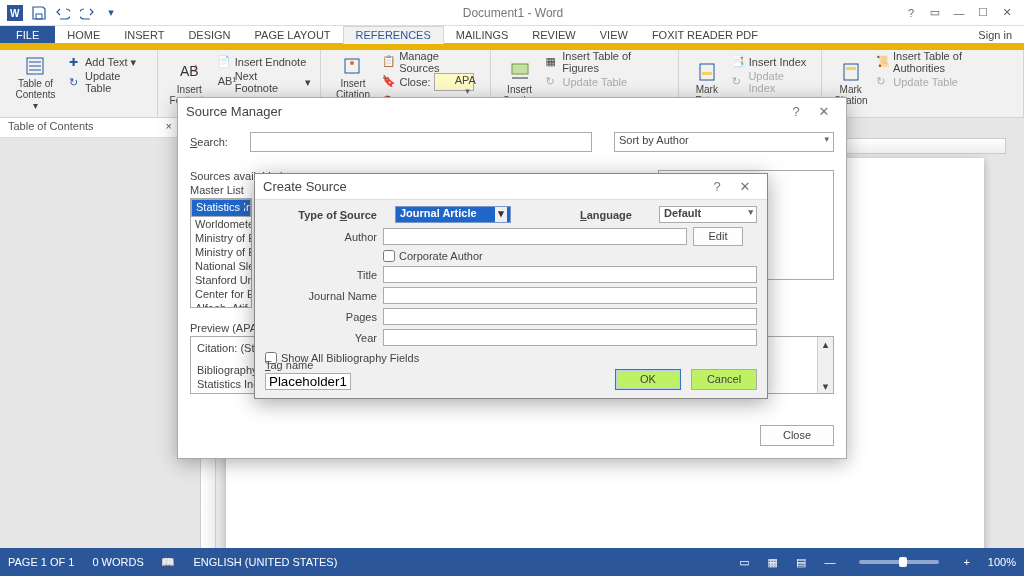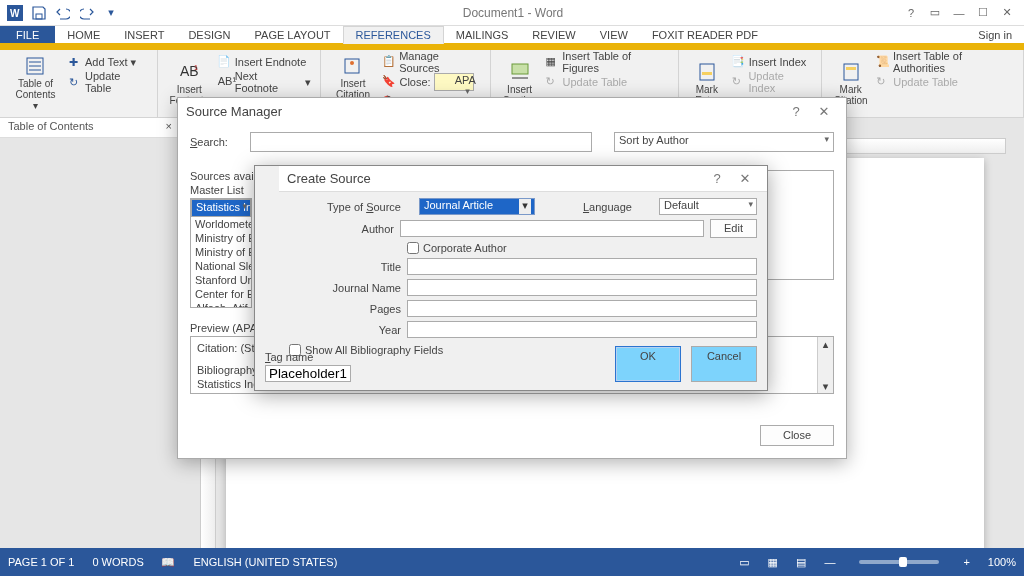--- a/index.html
+++ b/index.html
@@ -60,37 +60,37 @@
 .listbox { height: 110px; border: 1px solid #ababab; overflow: hidden; }
 .listbox .item { padding: 1px 4px; white-space: nowrap; overflow: hidden; }
 .listbox .item.sel { background: #1e66c7; color: #fff; }
 .preview-label { margin-top: 14px; }
 .preview-box { height: 58px; border: 1px solid #ababab; padding: 4px 6px; margin-top: 2px; line-height: 14px; position: relative; }
 .preview-box .scroll { position: absolute; right: 0; top: 0; bottom: 0; width: 16px; border-left: 1px solid #ccc; background: #f0f0f0; display: flex; flex-direction: column; justify-content: space-between; align-items: center; }
 .empty-box { position: absolute; left: 480px; top: 72px; width: 176px; height: 110px; border: 1px solid #ababab; background: #fff; }
 .dlg1 .close-btn { position: absolute; right: 12px; bottom: 12px; width: 74px; height: 21px; border: 1px solid #ababab; background: #fdfdfd; text-align: center; line-height: 19px; }
 
 
-.dlg2 { position: absolute; left: 254px; top: 165px; width: 514px; height: 226px; background: #f0f0f0; border: 1px solid #888; box-shadow: 0 4px 20px rgba(0,0,0,.35); padding-left: 24px; }
+.dlg2 { position: absolute; left: 254px; top: 173px; width: 514px; height: 226px; background: #f0f0f0; border: 1px solid #888; box-shadow: 0 4px 20px rgba(0,0,0,.35); }
 .dlg2 .dlg-title { background: #fff; border-bottom: 1px solid #ddd; }
 .dlg2-body { padding: 6px 10px; font-size: 11px; }
 .form-row { display: flex; align-items: center; margin-bottom: 4px; }
 .form-row .flabel { width: 118px; text-align: right; padding-right: 6px; }
 .form-row input[type=text] { flex: 1; height: 17px; border: 1px solid #ababab; padding: 0 3px; font-size: 11px; }
-.type-src { display: flex; align-items: center; gap: 12px; }
+.type-src { display: flex; align-items: center; gap: 12px; font-weight: bold; }
 .type-src .combo { width: 116px; height: 17px; border: 1px solid #7a99c9; background: #1e66c7; color: #fff; padding: 0 14px 0 4px; position: relative; }
 .type-src .combo::after { content: "▾"; position: absolute; right: 3px; color: #333; background: #eee; width: 12px; text-align: center; height: 15px; top: 0; }
 .lang-combo { width: 98px; height: 17px; border: 1px solid #ababab; background: #fff; padding: 0 14px 0 4px; position: relative; }
 .lang-combo::after { content: "▾"; position: absolute; right: 3px; font-size: 9px; color: #666; }
 .section-label { margin: 4px 0 4px 0; }
 .chk { display: flex; align-items: center; gap: 4px; }
 .chk input { width: 12px; height: 12px; }
 .edit-btn { width: 50px; height: 19px; border: 1px solid #ababab; background: #fdfdfd; text-align: center; line-height: 17px; margin-left: 6px; }
 .dlg2 .btns { position: absolute; right: 10px; bottom: 8px; display: flex; gap: 10px; }
-.dlg2 .btns .b { width: 66px; height: 36px; border: 1px solid #ababab; background: #7dd3fc; text-align: center; line-height: 19px; }
+.dlg2 .btns .b { width: 66px; height: 21px; border: 1px solid #ababab; background: #bef264; text-align: center; line-height: 19px; }
 .dlg2 .btns .b.ok { border: 1px solid #2b74d0; box-shadow: 0 0 0 1px #b5d2f2 inset; }
 .tag-area { position: absolute; left: 10px; bottom: 8px; }
 .tag-area input { width: 86px; height: 17px; border: 1px solid #ababab; padding: 0 3px; margin-top: 2px; }
 
 svg { display: block; }
 </style>
 </head>
 <body>
 
 <div class="titlebar">

